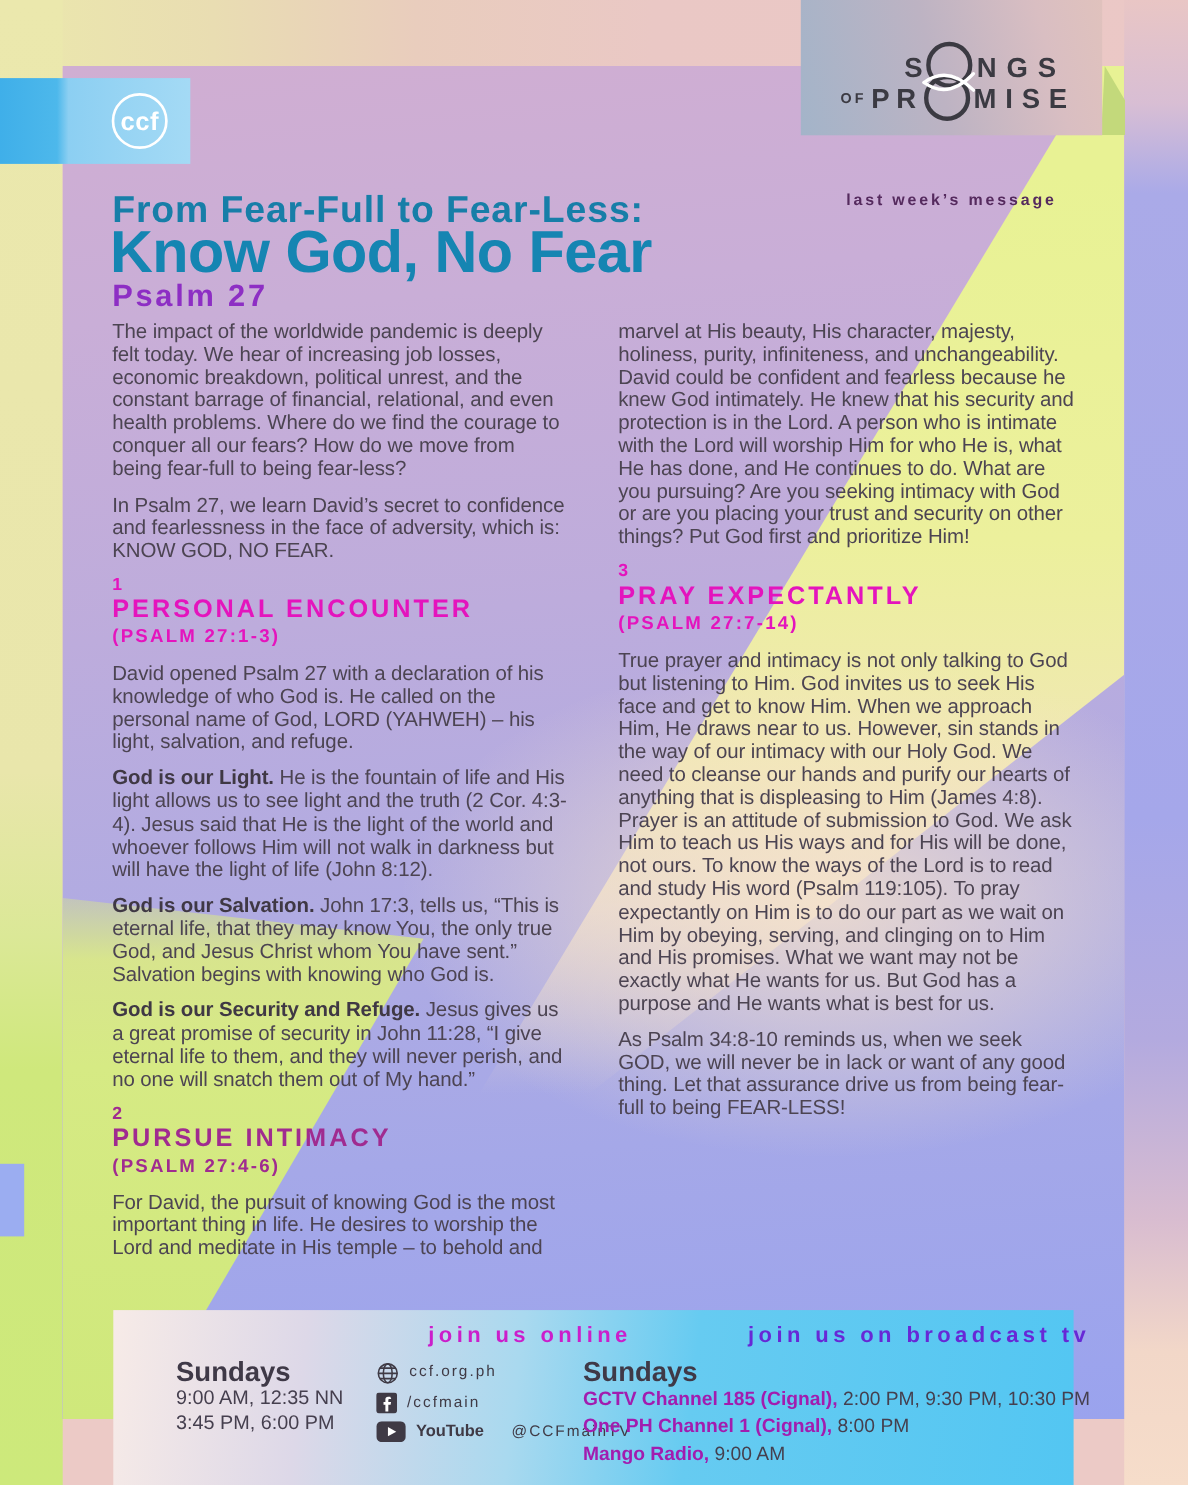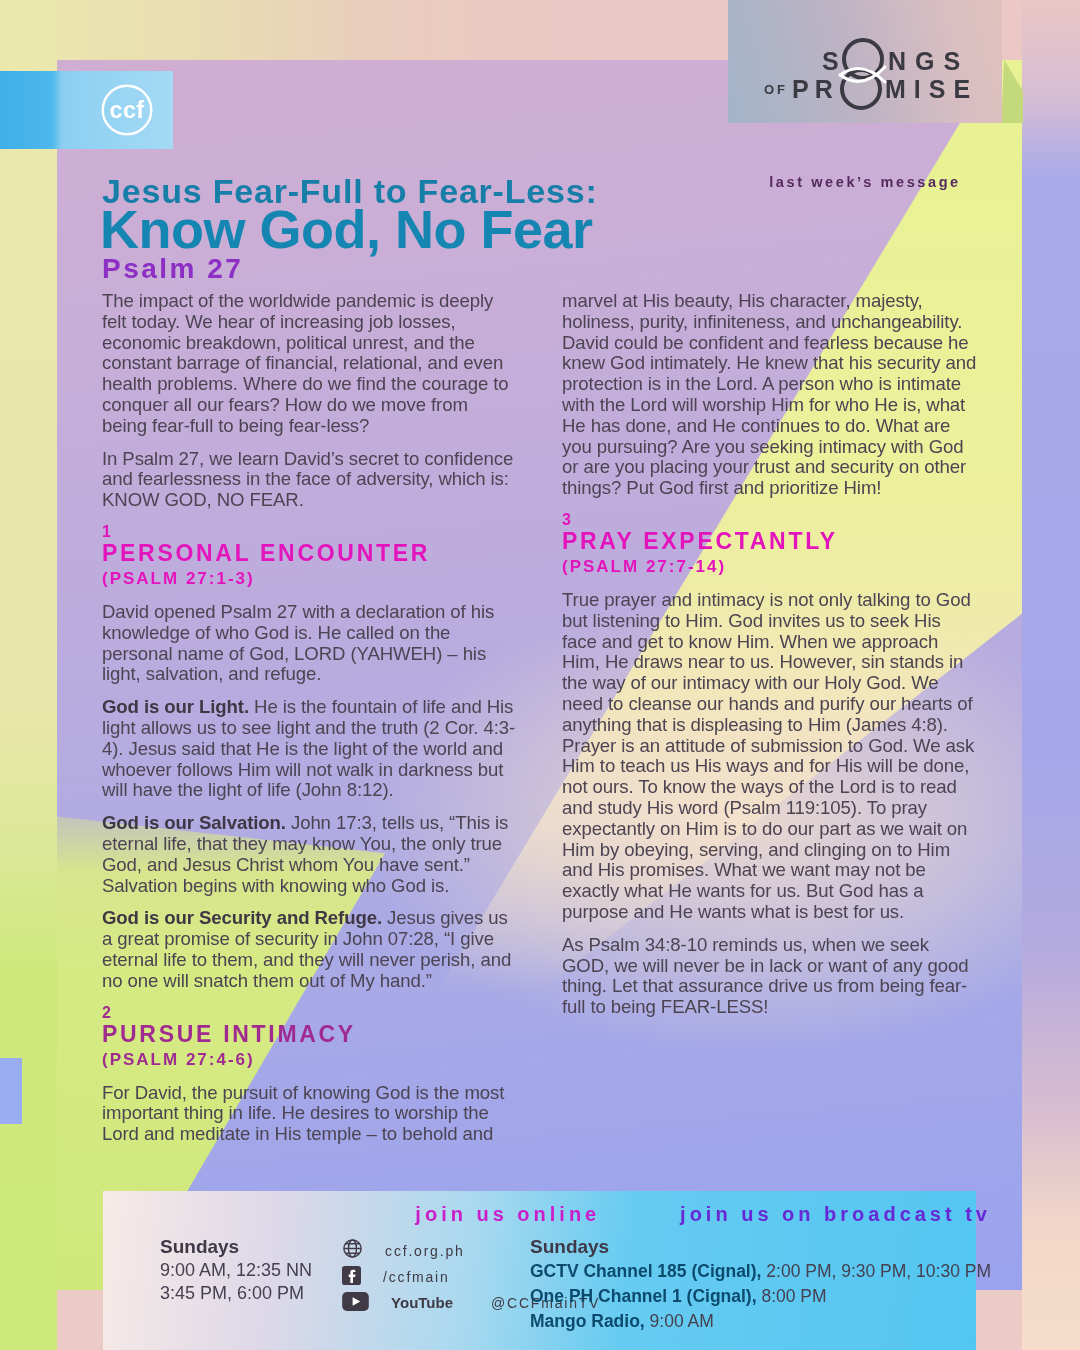--- a/index.html
+++ b/index.html
@@ -54,28 +54,28 @@
   .plum{color:var(--section_purple,#a02b90);}
   
   .footer-panel{position:absolute;left:103px;top:1191px;width:873px;height:159px;
       background:linear-gradient(97deg,#f7ebe7 0%,#ddd8e8 20%,#a9d9ef 42%,#66cbf1 60%,#53c6f2 100%);}
   .f-online{position:absolute;left:160px;top:1203px;}
   .f-broadcast{position:absolute;left:530px;top:1203px;}
   .f-head{font-size:20px;font-weight:bold;letter-spacing:4px;margin-bottom:9px;text-align:right;}
   .f-head.magenta{color:var(--footer_magenta,#cb1ecb);}
   .f-head.purple{color:var(--footer_purple,#6728d6);}
   .f-cols{display:flex;gap:30px;color:#453f4e;}
-  .f-day{font-size:19px;font-weight:bold;color:#3f3947;line-height:24px;}
+  .f-day{font-size:25px;font-weight:bold;color:#3f3947;line-height:24px;}
   .f-times{font-size:18px;line-height:22.5px;}
   .icon-rows{display:flex;flex-direction:column;gap:7px;margin-top:3px;}
-  .icon-row{display:flex;align-items:flex-end;gap:22px;font-size:14px;
+  .icon-row{display:flex;align-items:flex-start;gap:9px;font-size:14px;
       letter-spacing:1.8px;color:#3f3a45;}
   .yt-word{font-size:15px;font-weight:bold;letter-spacing:0;margin-right:16px;}
   .f-line{font-size:17.5px;line-height:25px;color:#453f4e;}
-  .f-line b{color:#0c4a6e;}
+  .f-line b{color:#a21caf;}
 </style>
 </head>
 <body>
 
 <div id="canvas">
 
   <div class="bg-top"></div>
   <div class="bg-left-strip"></div>
   <div class="bg-right-strip"></div>
   <div class="bg-left-blue"></div>
@@ -105,36 +105,36 @@
       <circle cx="135" cy="59" r="19" fill="none" stroke="#3b3a42" stroke-width="4"></circle>
       <circle cx="133" cy="89" r="19" fill="none" stroke="#3b3a42" stroke-width="4"></circle>
       <g stroke="#ffffff" stroke-width="3" fill="none" stroke-linecap="round">
         <path d="M112 75 Q134 59 157 82"></path>
         <path d="M112 75 Q134 91 157 67"></path>
       </g>
     </svg>
   </div>
   <div class="tagline">last week’s message</div>
 
-  <div class="t1">Jesus Fear-Full to Fear-Less:</div>
+  <div class="t1">From Fear-Full to Fear-Less:</div>
   <div class="t2">Know God, No Fear</div>
   <div class="t3">Psalm 27</div>
 
   <div class="col col-left">
     <p>The impact of the worldwide pandemic is deeply felt today. We hear of increasing job losses, economic breakdown, political unrest, and the constant barrage of financial, relational, and even health problems. Where do we find the courage to conquer all our fears? How do we move from being fear-full to being fear-less?</p>
     <p>In Psalm 27, we learn David’s secret to confidence and fearlessness in the face of adversity, which is: KNOW GOD, NO FEAR.</p>
     <div class="sec pink">
       <div class="num">1</div>
       <div class="ttl">PERSONAL ENCOUNTER</div>
       <div class="ref">(PSALM 27:1-3)</div>
     </div>
     <p>David opened Psalm 27 with a declaration of his knowledge of who God is. He called on the personal name of God, LORD (YAHWEH) – his light, salvation, and refuge.</p>
     <p><b>God is our Light.</b><span> He is the fountain of life and His light allows us to see light and the truth (2 Cor. 4:3-4). Jesus said that He is the light of the world and whoever follows Him will not walk in darkness but will have the light of life (John 8:12).</span></p>
     <p><b>God is our Salvation.</b><span> John 17:3, tells us, “This is eternal life, that they may know You, the only true God, and Jesus Christ whom You have sent.” Salvation begins with knowing who God is.</span></p>
-    <p><b>God is our Security and Refuge.</b><span> Jesus gives us a great promise of security in John 07:28, “I give eternal life to them, and they will never perish, and no one will snatch them out of My hand.”</span></p>
+    <p><b>God is our Security and Refuge.</b><span> Jesus gives us a great promise of security in John 11:28, “I give eternal life to them, and they will never perish, and no one will snatch them out of My hand.”</span></p>
     <div class="sec plum">
       <div class="num">2</div>
       <div class="ttl">PURSUE INTIMACY</div>
       <div class="ref">(PSALM 27:4-6)</div>
     </div>
     <p>For David, the pursuit of knowing God is the most important thing in life. He desires to worship the Lord and meditate in His temple – to behold and</p>
   </div>
 
   <div class="col col-right">
     <p>marvel at His beauty, His character, majesty, holiness, purity, infiniteness, and unchangeability. David could be confident and fearless because he knew God intimately. He knew that his security and protection is in the Lord. A person who is intimate with the Lord will worship Him for who He is, what He has done, and He continues to do. What are you pursuing? Are you seeking intimacy with God or are you placing your trust and security on other things? Put God first and prioritize Him!</p>

